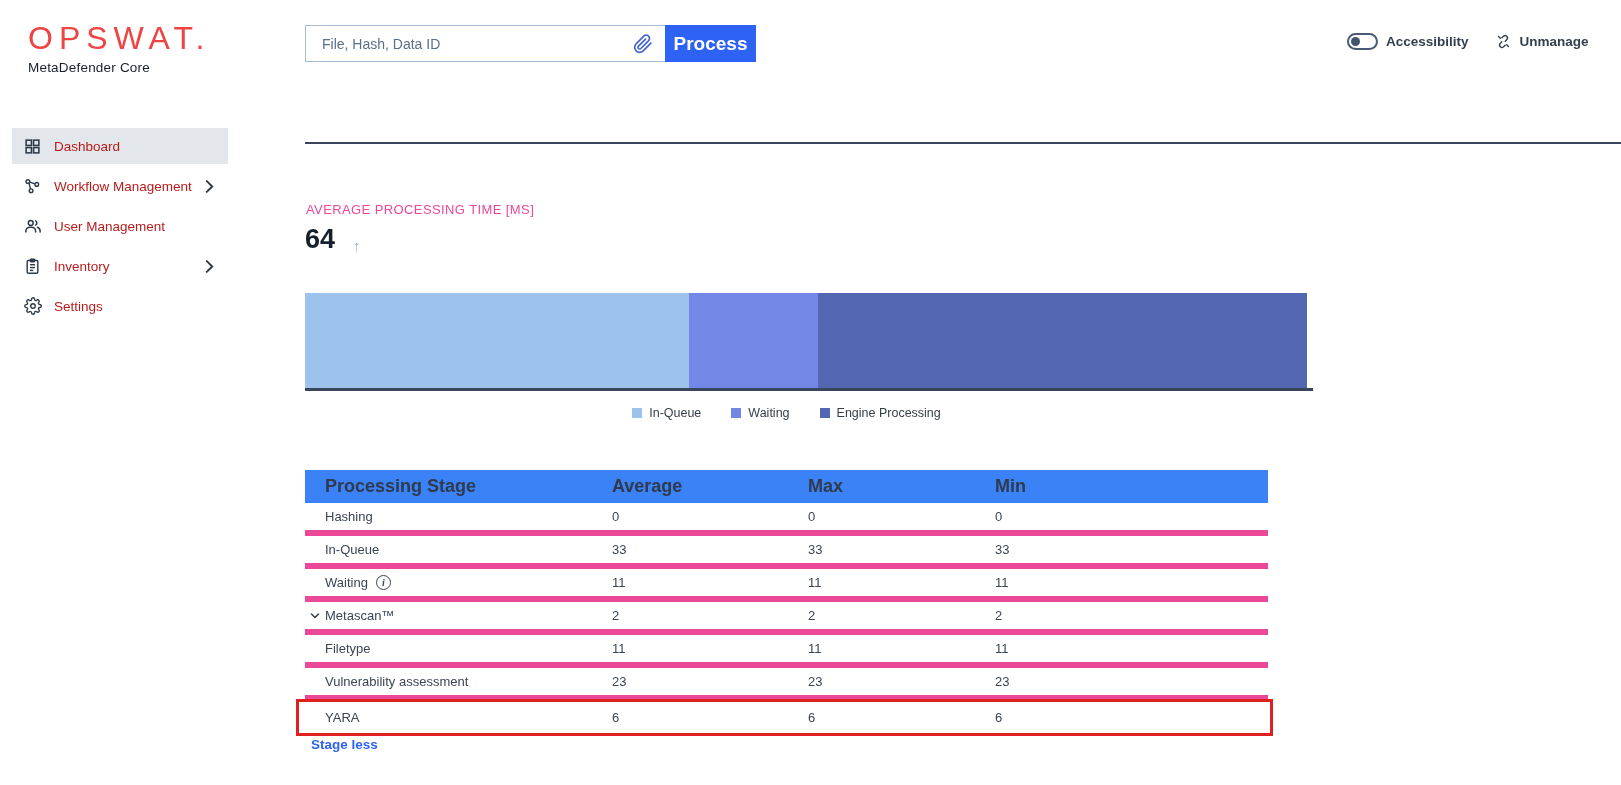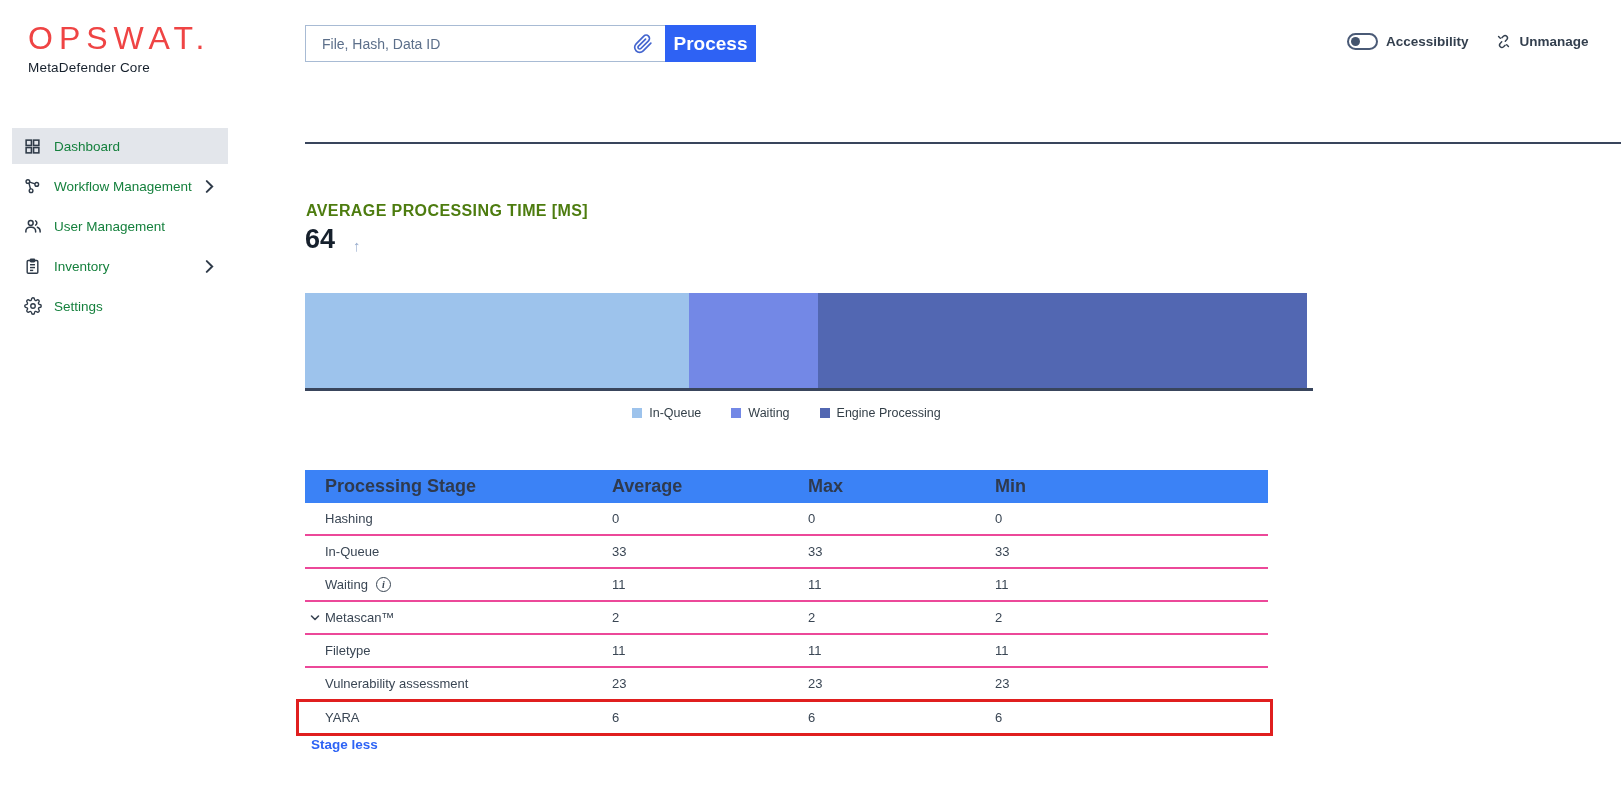--- a/index.html
+++ b/index.html
@@ -28,47 +28,47 @@
   .ctrl-item { display:flex; align-items:center; gap:8px; font-size:13.5px; font-weight:600;
                color:#333f4e; cursor:pointer; }
   .toggle { width:31px; height:17px; border:2px solid #4a5a76; border-radius:10px;
             position:relative; background:#fff; }
   .toggle-knob { position:absolute; left:2px; top:2px; width:9px; height:9px;
                  border-radius:50%; background:#44546e; }
 
   
   .sidebar { position:absolute; left:0; top:128px; width:228px; }
   .nav-item { display:flex; align-items:center; gap:12px; height:36px; margin:0 0 4px 12px;
-              padding:0 14px 0 12px; font-size:13.5px; color:#15803d; cursor:pointer; }
+              padding:0 14px 0 12px; font-size:13.5px; color:#b91c1c; cursor:pointer; }
   .nav-item.selected { background:#e3e6eb; }
   .nav-icon { width:18px; height:18px; flex:0 0 18px; display:flex; align-items:center; }
   .nav-chevron { margin-left:auto; display:flex; }
 
   
   .top-divider { position:absolute; left:305px; top:142px; width:1316px; height:2px; background:#39455c; }
 
-  .metric-label { position:absolute; left:306px; top:202px; font-size:16px; font-weight:700;
-                  letter-spacing:0.4px; color:#4d7c0f; }
+  .metric-label { position:absolute; left:306px; top:202px; font-size:13px; font-weight:400;
+                  letter-spacing:0.4px; color:#ec4899; }
   .metric-value { position:absolute; left:305px; top:224px; font-size:27px; font-weight:700; color:#16202c; }
   .metric-trend { position:absolute; left:353px; top:237px; font-size:15px; color:#9aaece; }
 
   .stack-bar { position:absolute; left:305px; top:293px; width:1002px; height:95px; display:flex; }
   .bar-seg { height:100%; }
   .bar-axis { position:absolute; left:305px; top:388px; width:1008px; height:3px; background:#39455c; }
 
   .legend { position:absolute; left:305px; top:406px; width:963px; display:flex;
             justify-content:center; gap:30px; }
   .legend-item { display:flex; align-items:center; gap:7px; font-size:12.5px; color:#333f48; }
   .legend-swatch { width:10px; height:10px; display:inline-block; }
 
   
   .ptable { position:absolute; left:305px; top:470px; width:963px; border-bottom:2px solid #39455c; }
   .trow { display:grid; grid-template-columns:307px 196px 187px 1fr; align-items:center; }
   .thead { height:33px; background:#3b82f6; font-weight:600; font-size:18px; color:#2f3a4e; }
-  .tbody-row { height:33px; font-size:13px; color:#3a4654; border-bottom:2px solid #ec4899;
+  .tbody-row { height:33px; font-size:13px; color:#3a4654; border-bottom:6px solid #ec4899;
                position:relative; background:#fff; }
   .tbody-row:last-child { border-bottom:none; }
   .cell-stage { padding-left:20px; display:flex; align-items:center; gap:8px; position:relative; }
   .expand-chevron { position:absolute; left:4px; top:50%; transform:translateY(-50%);
                     display:flex; cursor:pointer; }
   .info-icon { width:15px; height:15px; border:1.3px solid #3a4654; border-radius:50%;
                display:inline-flex; align-items:center; justify-content:center;
                font-size:10px; font-weight:700; color:#3a4654; cursor:pointer;
                font-family:"Liberation Serif", serif; font-style:italic; }
   .red-box { position:absolute; left:-9px; right:-5px; top:-2px; bottom:-2px;

